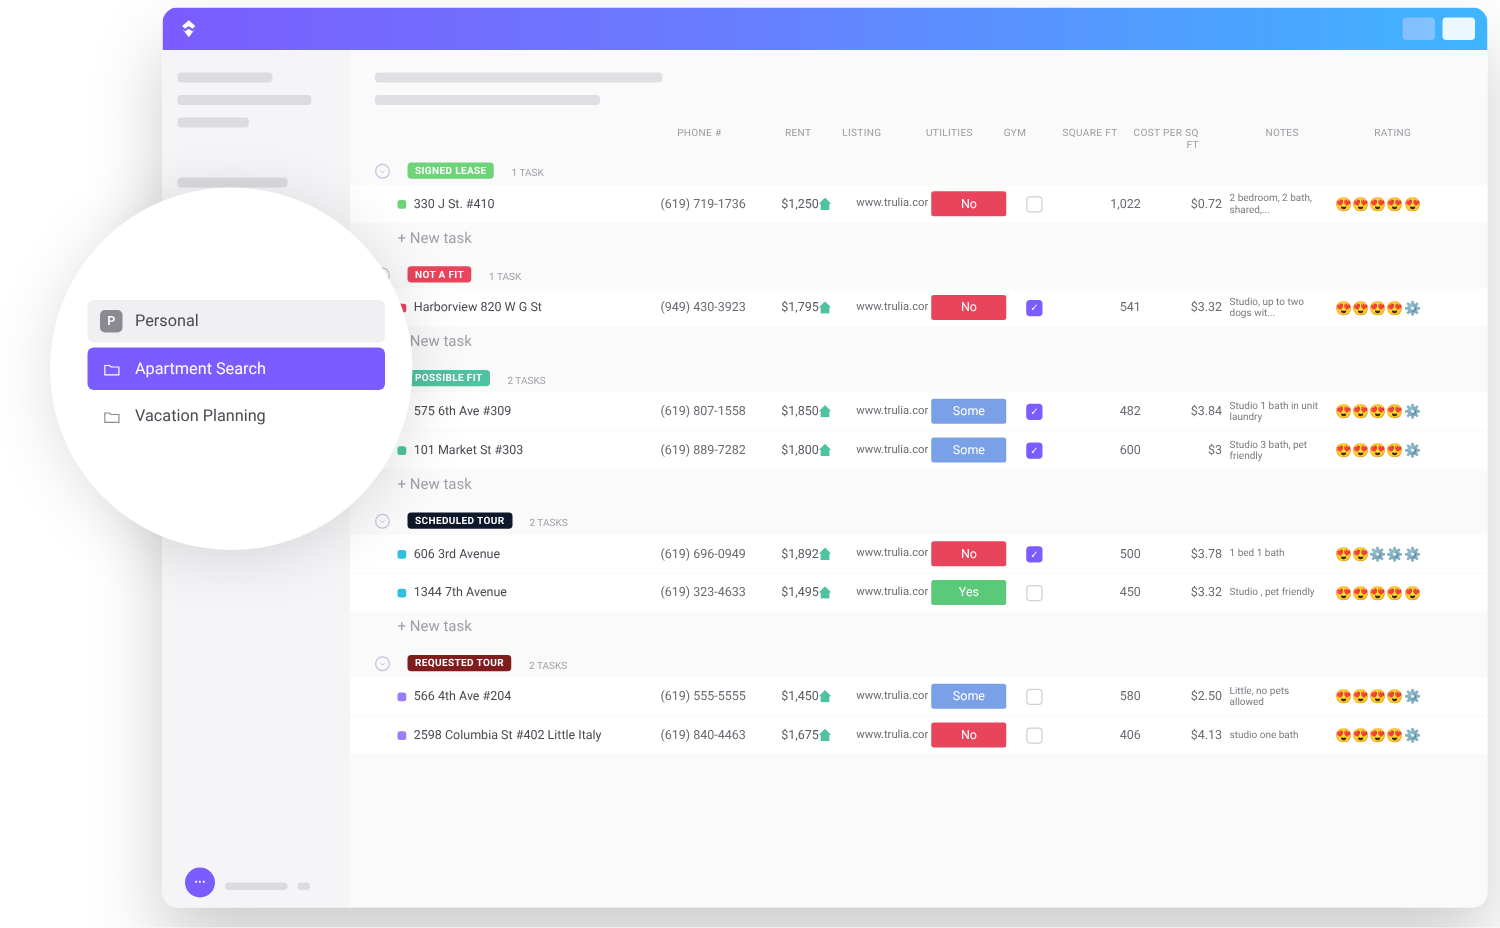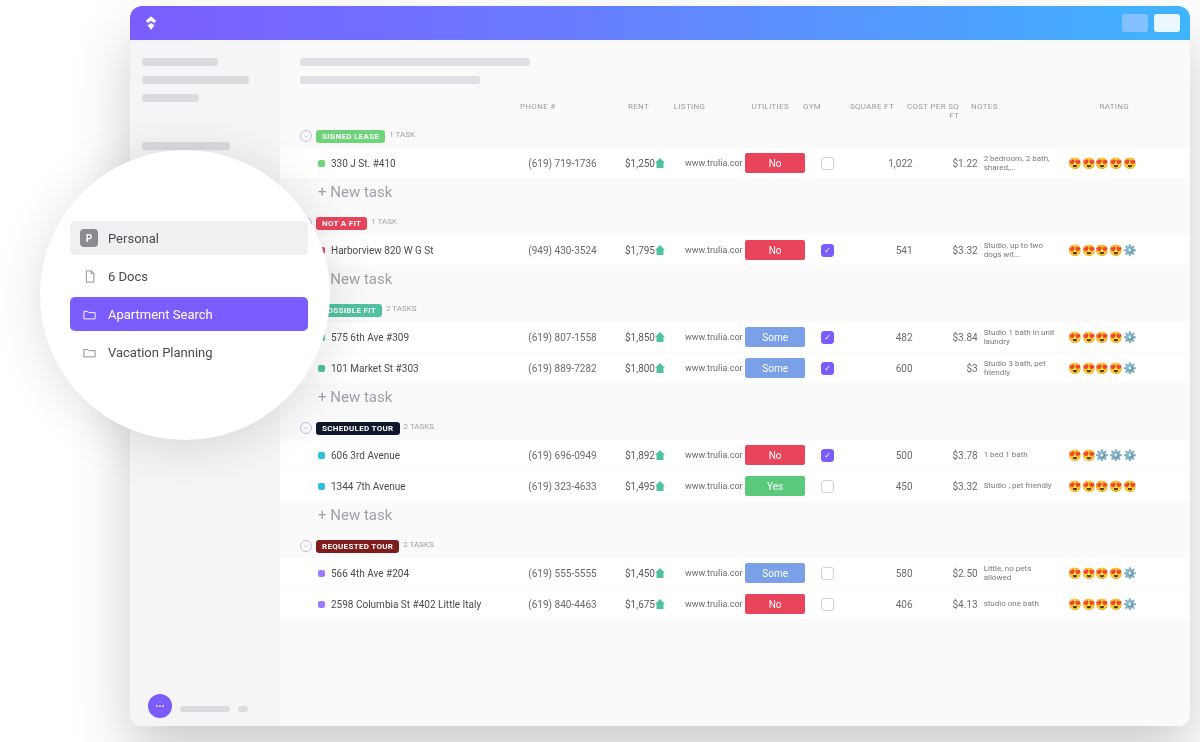--- a/index.html
+++ b/index.html
@@ -12,31 +12,31 @@
 .win-btn{width:26px;height:18px;border-radius:3px;background:rgba(255,255,255,.9)}
 .win-btn.blue{background:rgba(160,200,255,.7)}
 .app{display:flex;height:calc(100% - 34px)}
 .sidebar{width:150px;background:#f5f5f7;padding:18px 12px}
 .sb-skel{height:8px;background:#dcdce0;border-radius:3px;margin-bottom:10px}
 .main{flex:1;background:#fafafb;padding:18px 0 0 0;overflow:hidden}
 .hdr-skel{height:8px;background:#e0e0e4;border-radius:3px;margin:0 0 10px 20px;width:230px}
 .cols{display:flex;padding:8px 20px 6px 20px;font-size:8px;color:#9a9aa0;text-transform:uppercase;letter-spacing:.3px}
 .cols .spacer{flex:0 0 220px}
 .col{text-align:right;padding-right:6px}
-.col.phone{flex:0 0 85px;text-align:left}
+.col.phone{flex:0 0 85px;text-align:center}
 .col.rent{flex:0 0 50px}
 .col.listing{flex:0 0 75px;text-align:center}
-.col.util{flex:0 0 65px;text-align:right}
+.col.util{flex:0 0 65px;text-align:center}
 .col.gym{flex:0 0 40px;text-align:center}
 .col.sqft{flex:0 0 65px}
 .col.cost{flex:0 0 65px}
-.col.notes{flex:0 0 80px;text-align:left;padding-left:6px}
+.col.notes{flex:0 0 80px;text-align:right;padding-left:6px}
 .col.rating{flex:0 0 90px;text-align:right}
 .group{margin-bottom:8px}
-.group-hdr{display:flex;align-items:flex-start;gap:4px;padding:4px 20px}
+.group-hdr{display:flex;align-items:flex-end;gap:14px;padding:4px 20px}
 .chev{width:12px;height:12px;border:1px solid #cbd;border-radius:50%;display:flex;align-items:center;justify-content:center}
 .chev svg{width:6px;height:6px;stroke:#aab}
 .badge{padding:2px 6px;border-radius:3px;font-size:8px;font-weight:700;color:#fff;letter-spacing:.3px}
 .tasks-count{font-size:8px;color:#a0a0a8}
 .row{display:flex;align-items:center;padding:5px 20px;font-size:10px;color:#4a4a52;background:#fff;margin:1px 0}
 .row .name{flex:0 0 220px;display:flex;align-items:center;gap:6px;padding-left:18px}
 .sq{width:7px;height:7px;border-radius:2px}
 .row .phone{flex:0 0 85px;text-align:center;color:#6a6a72}
 .row .rent{flex:0 0 50px;text-align:right;color:#5a5a62}
 .row .listing{flex:0 0 75px;display:flex;align-items:flex-start;justify-content:center;gap:20px;color:#6a6a72;font-size:9px}
@@ -44,21 +44,21 @@
 .row .util{flex:0 0 65px;display:flex;justify-content:center}
 .util-pill{width:60px;height:20px;border-radius:2px;display:flex;align-items:center;justify-content:center;color:#fff;font-size:10px}
 .row .gym{flex:0 0 40px;display:flex;justify-content:center}
 .chk{width:13px;height:13px;border-radius:3px;border:1px solid #d0d0d8;display:flex;align-items:center;justify-content:center}
 .chk.on{background:#7b5cff;border-color:#7b5cff}
 .chk.on::after{content:"✓";color:#fff;font-size:8px}
 .row .sqft{flex:0 0 65px;text-align:right;color:#6a6a72}
 .row .cost{flex:0 0 65px;text-align:right;color:#6a6a72}
 .row .notes{flex:0 0 80px;font-size:8px;color:#7a7a82;padding-left:6px;line-height:1.15}
 .row .rating{flex:0 0 90px;font-size:11px;display:flex;justify-content:center;gap:1px}
-.new-task{font-size:15px;color:#a0a0a8;padding:4px 20px 4px 38px}
+.new-task{font-size:12px;color:#a0a0a8;padding:4px 20px 4px 38px}
 .bubble{position:absolute;left:40px;top:150px;width:290px;height:290px;background:#fff;border-radius:50%;box-shadow:0 6px 50px rgba(0,0,0,.13);display:flex;flex-direction:column;justify-content:center;padding:0 22px 0 30px}
 .bub-item{display:flex;align-items:center;gap:10px;padding:8px 10px;border-radius:5px;font-size:13px;color:#4a4a52;margin:2px 0}
 .bub-item.hl{background:#f0f0f2}
 .bub-item.active{background:#7b5cff;color:#fff}
 .bub-ic{width:18px;height:18px;display:flex;align-items:center;justify-content:center}
 .bub-ic.p{background:#8a8a92;color:#fff;border-radius:4px;font-size:10px;font-weight:600}
 .bub-ic svg{stroke:#8a8a92;fill:none;stroke-width:1.5}
 .bub-item.active .bub-ic svg{stroke:#fff}
 .chat{position:absolute;left:148px;bottom:24px;width:24px;height:24px;background:#7b5cff;border-radius:50%;display:flex;align-items:center;justify-content:center;color:#fff;font-size:10px;font-weight:700}
 .chat-skel{position:absolute;left:180px;bottom:30px;display:flex;gap:8px;align-items:center}
@@ -124,42 +124,42 @@
                 <div class="home-ic"></div>
                 <span>www.trulia.cor</span>
               </div>
     <div class="util">
                 <div class="util-pill" style="background:#e8445b">No</div>
               </div>
     <div class="gym">
                 <div class="chk "></div>
               </div>
     <div class="sqft">1,022</div>
-    <div class="cost">$1.22</div>
+    <div class="cost">$0.72</div>
     <div class="notes">2 bedroom, 2 bath, shared,...</div>
     <div class="rating">😍😍😍😍😍</div>
             </div>
             <div class="new-task">+ New task</div>
           </div>
           <div class="group">
             <div class="group-hdr">
               <div class="chev">
                 <svg viewBox="0 0 10 10">
                   <path d="M2 4l3 3 3-3" fill="none"></path>
                 </svg>
               </div>
   <span class="badge" style="background:#e8445b">NOT A FIT</span>
   <span class="tasks-count">1 TASK</span>
             </div>
             <div class="row">
     <div class="name">
                 <div class="sq" style="background:#e8445b"></div>
                 <span>Harborview 820 W G St</span>
               </div>
-    <div class="phone">(949) 430-3524</div>
+    <div class="phone">(949) 430-3923</div>
     <div class="rent">$1,795</div>
     <div class="listing">
                 <div class="home-ic"></div>
                 <span>www.trulia.cor</span>
               </div>
     <div class="util">
                 <div class="util-pill" style="background:#e8445b">No</div>
               </div>
     <div class="gym">
                 <div class="chk on"></div>
@@ -340,28 +340,20 @@
           </div>
         </div>
     </div>
   </div>
 </div>
 
 <div class="bubble">
   <div class="bub-item hl">
     <div class="bub-ic p">P</div>
     <span>Personal</span>
-  </div>
-  <div class="bub-item">
-    <div class="bub-ic">
-        <svg viewBox="0 0 24 24" width="15" height="15">
-          <path d="M7 3h8l4 4v14H7z M15 3v4h4"></path>
-        </svg>
-      </div>
-    <span>6 Docs</span>
   </div>
   <div class="bub-item active">
     <div class="bub-ic">
         <svg viewBox="0 0 24 24" width="15" height="15">
           <path d="M3 7h6l2 2h10v10H3z"></path>
         </svg>
       </div>
     <span>Apartment Search</span>
   </div>
   <div class="bub-item">

